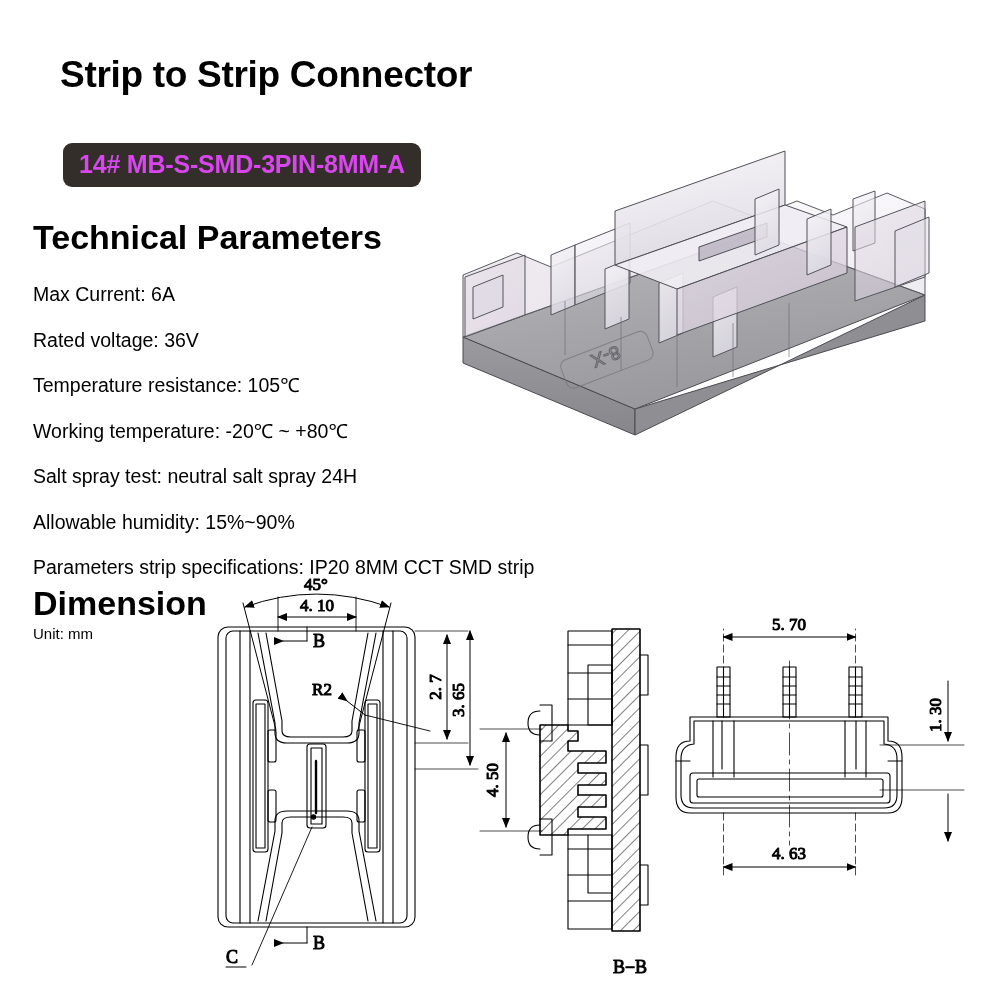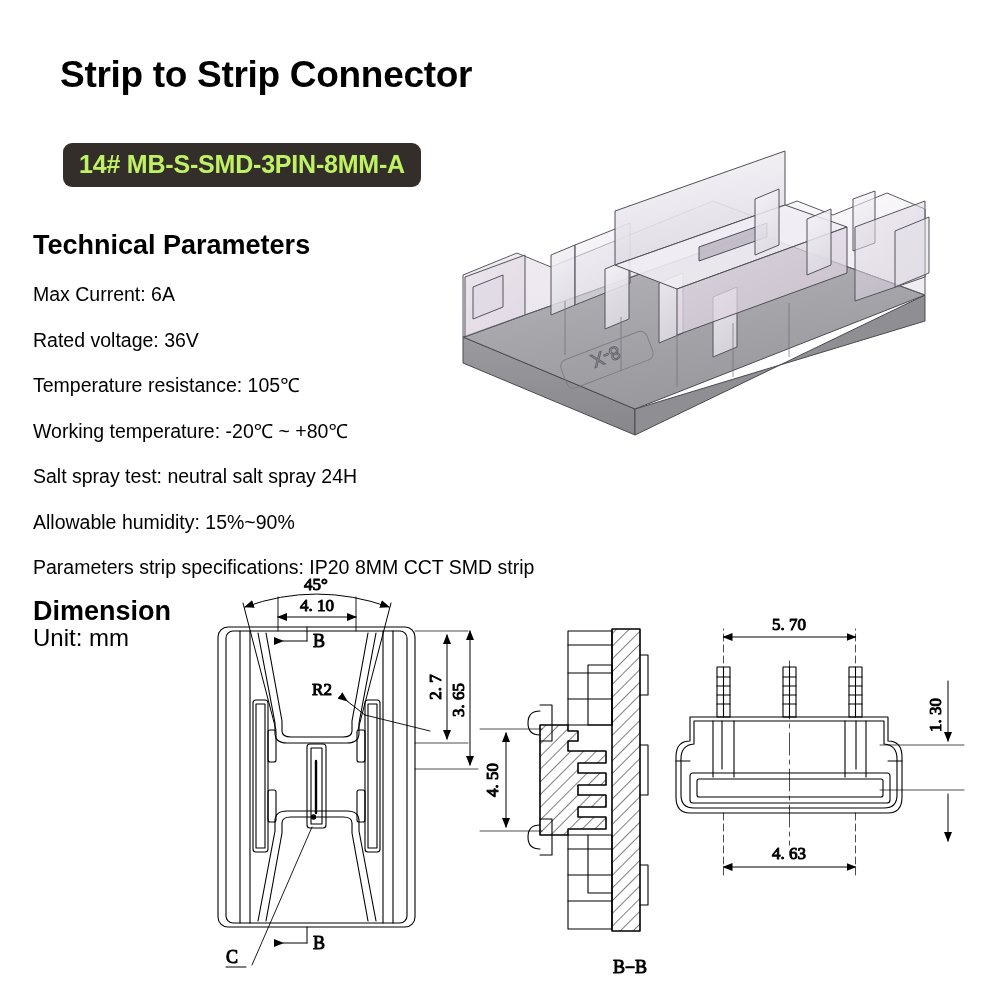--- a/index.html
+++ b/index.html
@@ -14,48 +14,48 @@
   #page{position:relative;width:1000px;height:1000px;}
 
   
   .title{
     position:absolute;left:60px;top:56px;
     font-size:37px;font-weight:bold;letter-spacing:-0.3px;
     white-space:nowrap;line-height:1;text-align:center;
   }
   .badge{
     position:absolute;left:63px;top:143px;
-    background:#342e2a;color:#bef264;
+    background:#342e2a;color:#d946ef;
     border-radius:9px;
     padding:9px 16px 10px 16px;
     font-size:25px;font-weight:bold;letter-spacing:-0.2px;
     white-space:nowrap;line-height:1;
   }
   .section-heading{
     position:absolute;
-    font-size:27px;font-weight:bold;
-    white-space:nowrap;line-height:1;margin-top:12px;
+    font-size:34px;font-weight:bold;
+    white-space:nowrap;line-height:1;
   }
   #tech-heading{left:33px;top:220px;}
   #dim-heading{left:33px;top:586px;}
 
   .spec-list{
     position:absolute;left:33px;top:259px;
     width:640px;
   }
   .spec-item{
     font-size:19.5px;font-weight:normal;
     line-height:1;
     margin-bottom:17.5px;
     white-space:nowrap;
     margin-top:26px;
   }
   #unit-line{
     position:absolute;left:33px;top:626px;
-    font-size:24px;line-height:1;white-space:nowrap;
+    font-size:15px;line-height:1;white-space:nowrap;
   }
 
   
   #render-3d{
     position:absolute;left:455px;top:105px;
     width:545px;height:350px;
   }
 
   
   #drawings{

